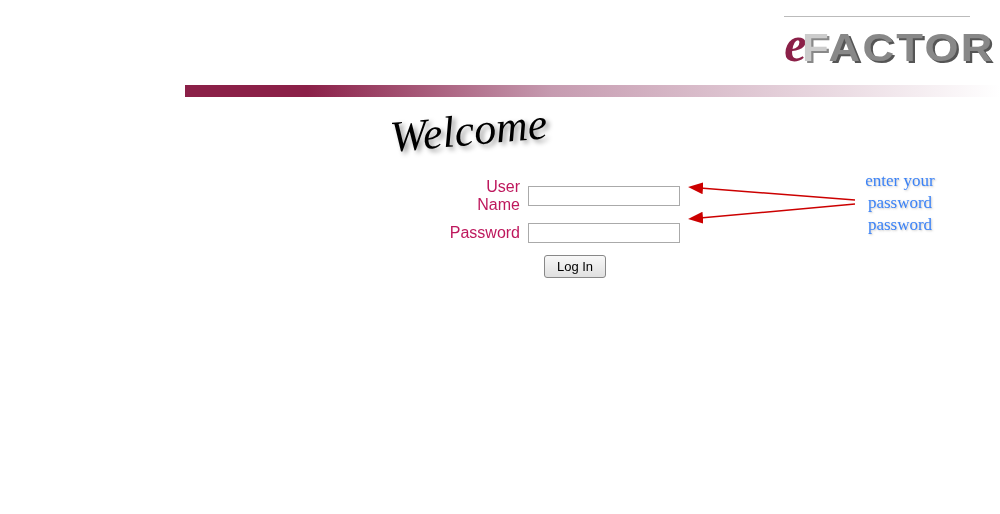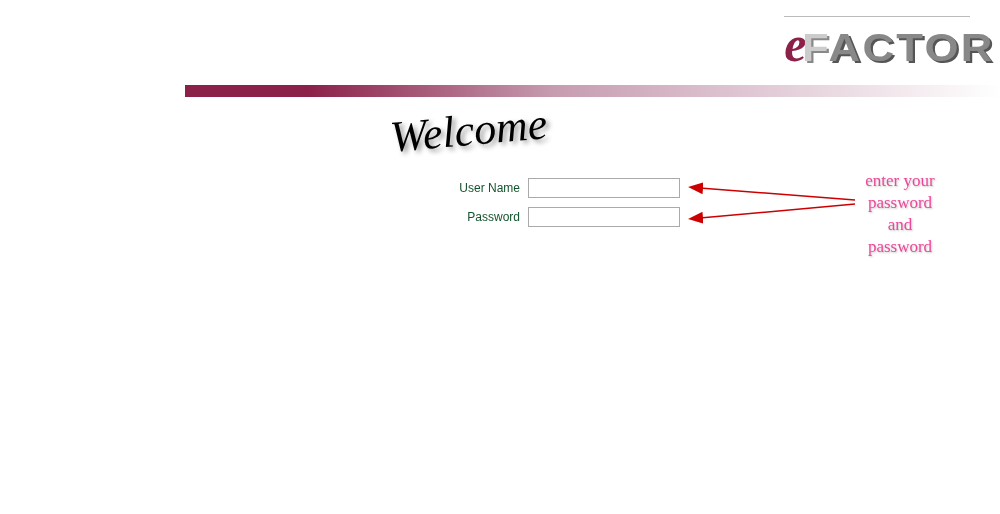--- a/index.html
+++ b/index.html
@@ -76,22 +76,22 @@
     }
     .form-row {
       display: flex;
       align-items: center;
       margin-bottom: 9px;
     }
     .form-label {
       width: 80px;
       text-align: right;
       margin-right: 8px;
-      font-size: 12px;
-      color: #14532d;
+      font-size: 16px;
+      color: #be185d;
     }
     .form-input {
       width: 152px;
       height: 20px;
       border: 1px solid #aaa;
       padding: 2px 4px;
       font-size: 13px;
     }
     .login-button-row {
       text-align: center;
@@ -107,21 +107,21 @@
       cursor: pointer;
     }
     .annotation-text {
       position: absolute;
       top: 170px;
       right: 50px;
       width: 100px;
       text-align: center;
       font-family: 'Times New Roman', serif;
       font-size: 17px;
-      color: #ec4899;
+      color: #3b82f6;
       line-height: 1.3;
       text-shadow: 1px 1px 2px rgba(150,150,150,0.5);
     }
     .arrow-container {
       position: absolute;
       top: 170px;
       left: 685px;
       pointer-events: none;
     }
   </style>
@@ -141,32 +141,34 @@
 
 <div class="login-form">
   <div class="form-row">
     <label class="form-label">User Name</label>
     <input type="text" class="form-input" value="" style="">
   </div>
   <div class="form-row">
     <label class="form-label">Password</label>
     <input type="password" class="form-input" value="" style="">
   </div>
+  <div class="login-button-row">
+    <button class="login-button">Log In</button>
+  </div>
 </div>
 
 <div class="arrow-container">
   <svg width="180" height="70">
     <defs>
       <marker id="arrowhead" markerWidth="10" markerHeight="8" refX="2" refY="4" orient="auto">
         <polygon points="0 0, 10 4, 0 8" fill="#cc0000"></polygon>
       </marker>
     </defs>
     <line x1="170" y1="30" x2="15" y2="18" stroke="#cc0000" stroke-width="1.5" marker-end="url(#arrowhead)"></line>
     <line x1="170" y1="34" x2="15" y2="48" stroke="#cc0000" stroke-width="1.5" marker-end="url(#arrowhead)"></line>
   </svg>
 </div>
 
 <div class="annotation-text">
   <div>enter your</div>
   <div>password</div>
-  <div>and</div>
   <div>password</div>
 </div>
 
 </body></html>

